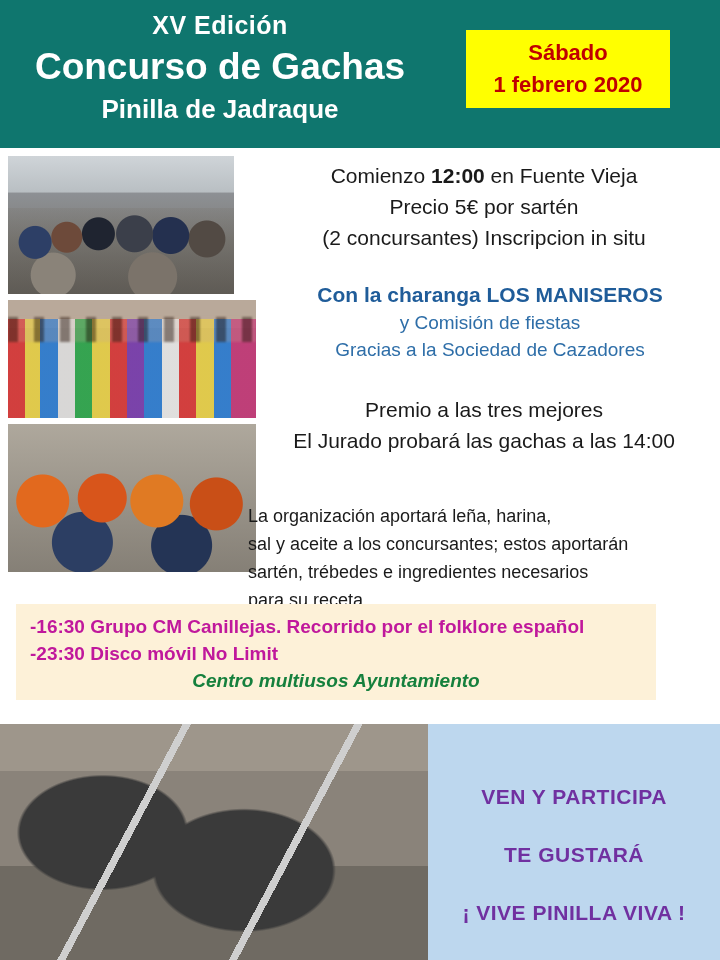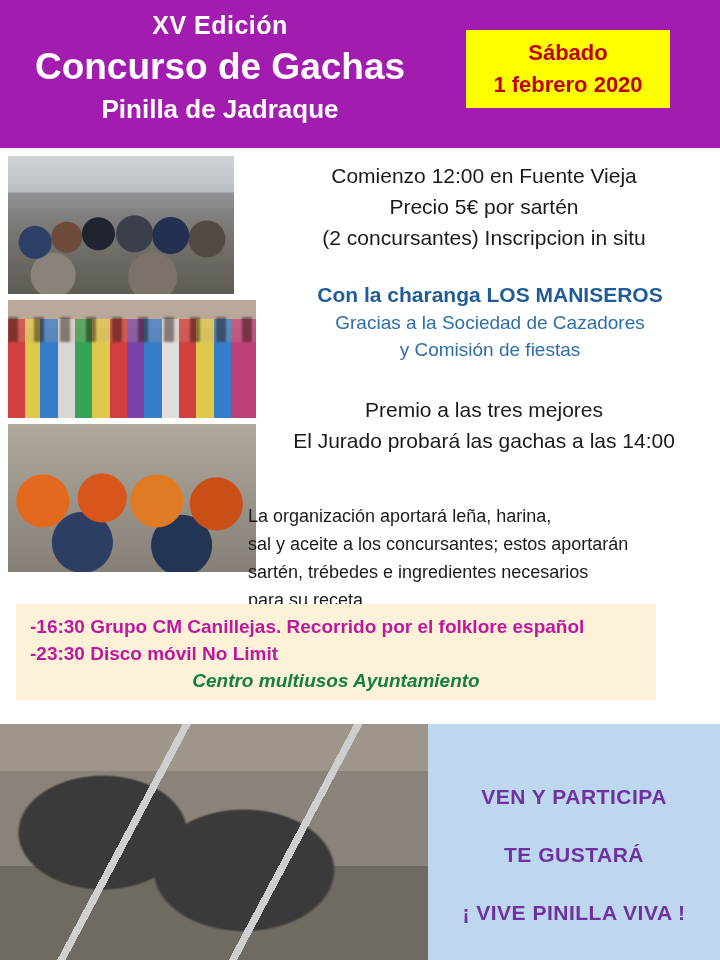--- a/index.html
+++ b/index.html
@@ -13,21 +13,21 @@
     font-family: "Liberation Sans", sans-serif;
     overflow: hidden;
     position: relative;
   }
 
   
   .header {
     position: absolute;
     left: 0; top: 0;
     width: 720px; height: 148px;
-    background: #a21caf;
+    background: #0f766e;
     box-sizing: border-box;
   }
   .header-left {
     position: absolute;
     left: 0; top: 8px;
     width: 440px;
     text-align: center;
     color: #ffffff;
   }
   .header-edition {
@@ -163,21 +163,21 @@
     position: absolute;
     left: 256px; top: 160px;
     width: 456px;
     text-align: center;
     color: #1a1a1a;
   }
   .info-line {
     font-size: 21px;
     line-height: 31px;
   }
-  .info-line b { font-weight: normal; margin-top: 34px; }
+  .info-line b { font-weight: bold; margin-top: 34px; }
 
   .charanga {
     position: absolute;
     left: 256px; top: 280px;
     width: 456px;
     text-align: center;
     color: #1f5c99;
     padding-left: 6px;
   }
   .charanga-main {
@@ -288,22 +288,22 @@
 <div class="info">
   <div class="info-line">
     <span>Comienzo </span><b>12:00</b><span> en Fuente Vieja</span>
   </div>
   <div class="info-line">Precio 5€  por sartén</div>
   <div class="info-line">(2 concursantes) Inscripcion in situ</div>
 </div>
 
 <div class="charanga">
   <div class="charanga-main">Con la charanga LOS MANISEROS</div>
+  <div class="charanga-sub">y Comisión de fiestas</div>
   <div class="charanga-sub">Gracias a la Sociedad de Cazadores</div>
-  <div class="charanga-sub">y Comisión de fiestas</div>
 </div>
 
 <div class="prize">
   <div class="prize-line">Premio a las tres mejores</div>
   <div class="prize-line">El Jurado probará las gachas a las 14:00</div>
 </div>
 
 <div class="org">
   <div class="org-line">La organización aportará leña, harina,</div>
   <div class="org-line">sal y aceite a los concursantes; estos aportarán</div>

